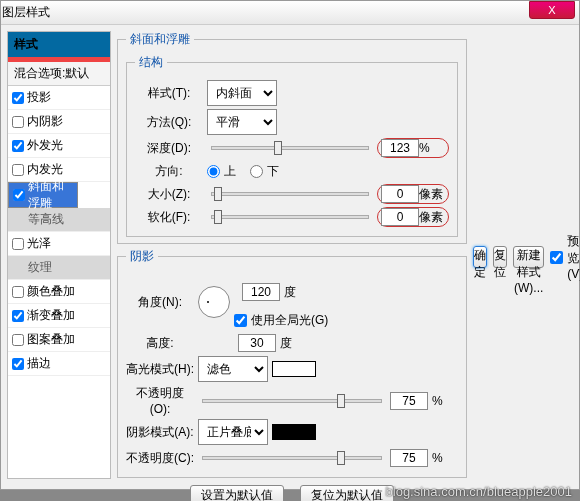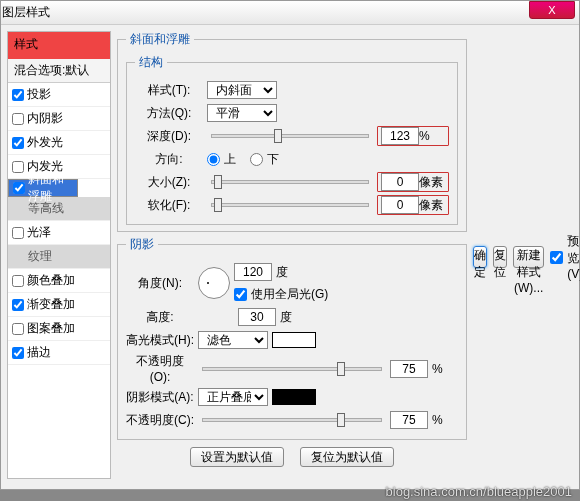--- a/index.html
+++ b/index.html
@@ -2,37 +2,37 @@
 <html><head>
 <meta charset="utf-8">
 <style>
 *{box-sizing:border-box;margin:0;padding:0;font-family:"Microsoft YaHei","SimSun",sans-serif;font-size:12px}
 body{background:#888;width:580px;height:501px;position:relative;overflow:hidden}
 .window{background:#f0f0f0;border:1px solid #999;width:580px;height:490px}
 .titlebar{background:linear-gradient(#fff,#e8e8e8);height:24px;border-bottom:1px solid #ccc;display:flex;align-items:center;padding-left:1px;position:relative}
 .closebtn{position:absolute;right:4px;top:0;width:46px;height:18px;background:linear-gradient(#e07,#c8193a);color:#fff;text-align:center;border:1px solid #a01030;border-radius:0 0 3px 3px;font-size:11px;line-height:16px}
 .body{display:flex;padding:6px;gap:6px;height:460px}
 .leftpanel{width:104px;border:1px solid #bbb;background:#fff}
-.lefthdr{background:#ef4444;border-bottom:2px solid #ef4444;padding:4px 6px;font-weight:normal}
+.lefthdr{background:#0369a1;border-bottom:5px solid #ef4444;padding:4px 6px;font-weight:bold}
 .leftsub{background:#f4f4f4;border-bottom:1px solid #ccc;padding:3px 6px}
 .li{padding:3px 4px;border-bottom:1px solid #eee;display:flex;align-items:center;gap:3px}
 .li.sel{background:#3875d7;color:#fff}
 .li.sub{background:#d8d8d8;color:#555;padding-left:20px}
 .cb{width:12px;height:12px}
 .midpanel{flex:1;display:flex;flex-direction:column;gap:4px}
 fieldset{border:1px solid #bbb;padding:6px 8px;position:relative}
 legend{padding:0 4px;color:#15a}
 .row{display:flex;align-items:center;gap:4px;margin:3px 0;min-height:20px}
 .lbl{width:68px;text-align:center}
-.sel{width:70px;height:18px;border:1px solid #888;background:#fff;padding-left:4px}
+.sel{width:70px;height:26px;border:1px solid #888;background:#fff;padding-left:4px}
 .slider{flex:1;height:4px;background:#ddd;border:1px solid #aaa;position:relative;margin:0 4px}
 .thumb{position:absolute;width:8px;height:14px;background:#eee;border:1px solid #666;top:-6px;left:2px}
 .num{width:38px;height:18px;border:1px solid #888;background:#fff;text-align:center}
 .unit{width:26px}
-.circ{border:1px solid #c33;border-radius:1px;padding:0 3px;display:inline-flex;align-items:center}
+.circ{border:1px solid #c33;border-radius:10px;padding:0 3px;display:inline-flex;align-items:center}
 .rightpanel{width:100px;display:flex;flex-direction:row;gap:6px;align-items:center;padding-top:4px}
 .btn{width:92px;height:22px;border:1px solid #888;background:linear-gradient(#fefefe,#e4e4e4);border-radius:3px}
 .btn.primary{border:1px solid #2a7cd8;box-shadow:0 0 3px #4af}
 .preview{width:66px;height:66px;background:linear-gradient(135deg,#999,#444);border:1px solid #666;margin-top:8px}
 .anglewidget{width:32px;height:32px;border:1px solid #888;border-radius:50%;background:#fff;position:relative}
 .anglewidget::after{content:"";position:absolute;width:2px;height:2px;background:#000;left:8px;top:14px;border-radius:50%}
 .swatch{width:44px;height:16px;border:1px solid #000;display:inline-block}
 .gradswatch{width:34px;height:22px;border:1px solid #666;background:linear-gradient(#fff,#000);display:inline-block;position:relative}
 .gradswatch::after{content:"";position:absolute;right:-12px;top:4px;border-left:5px solid #000;border-top:4px solid transparent;border-bottom:4px solid transparent}
 .smallbtn{height:20px;padding:0 10px;border:1px solid #888;background:linear-gradient(#fefefe,#e4e4e4);border-radius:3px}
@@ -152,21 +152,21 @@
           </div>
         </fieldset>
       </fieldset>
 
       <fieldset>
         <legend>阴影</legend>
         <div class="row">
           <span class="lbl">角度(N):</span>
           <div class="anglewidget"></div>
           <div>
-            <div class="row" style="margin:0">
+            <div class="row" style="margin:8px">
               <input class="num" value="120" style="">
               <span class="unit">度</span>
             </div>
             <div class="row" style="margin:2px 0 0 0">
               <input type="checkbox" checked="" style="">
               <span>使用全局光(G)</span>
             </div>
           </div>
         </div>
         <div class="row">

